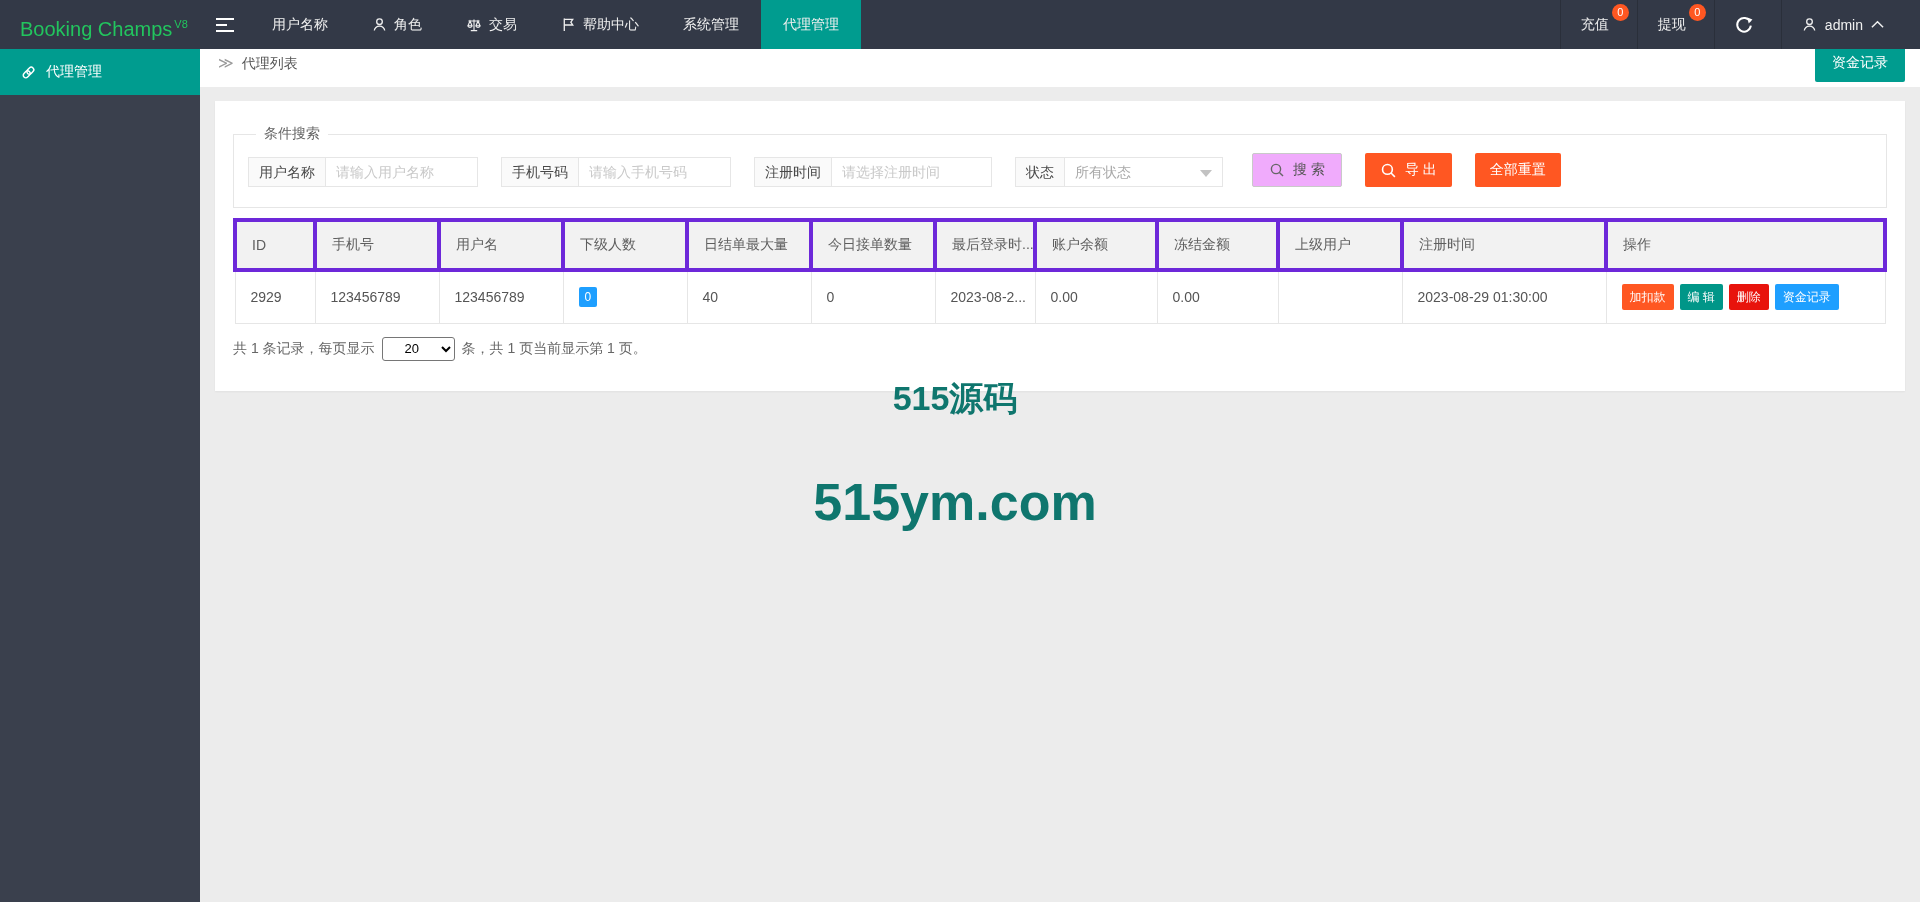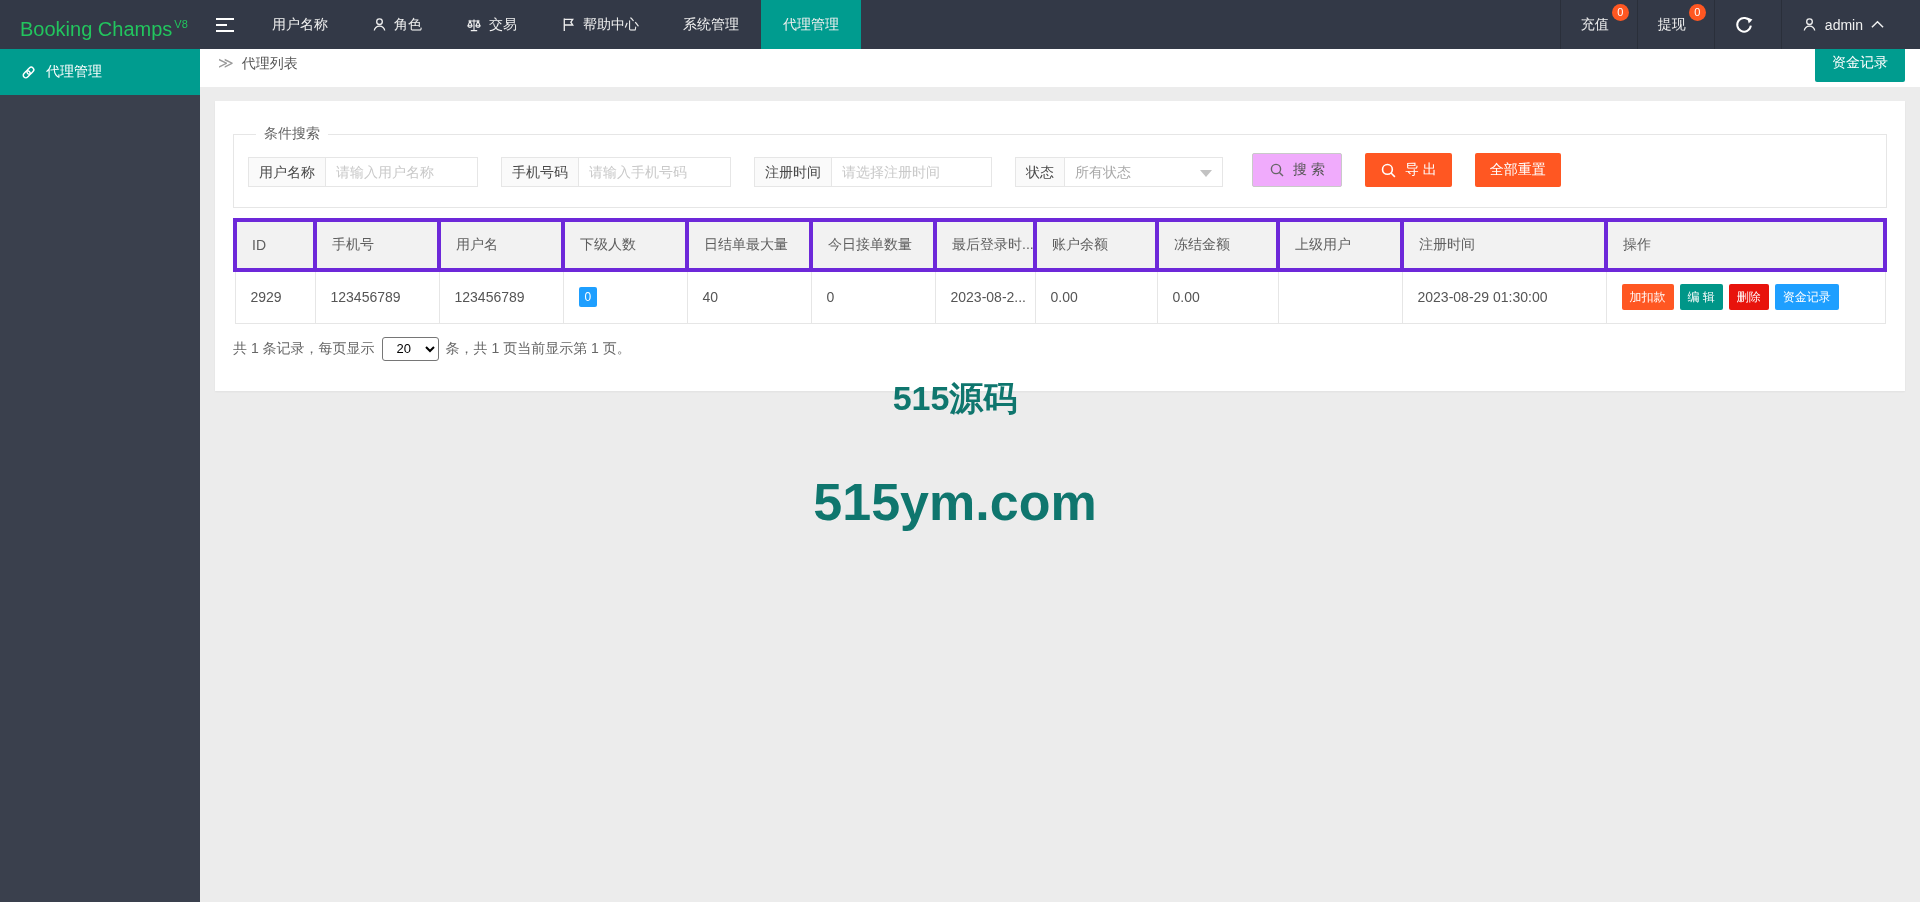--- a/index.html
+++ b/index.html
@@ -82,21 +82,21 @@
     border:none; border-radius:2px; color:#fff; font-size:12px; margin-right:6px;
     cursor:pointer; white-space:nowrap; }
   .act.orange { background:#ff5722; }
   .act.green  { background:#009688; }
   .act.red    { background:#e8130c; }
   .act.blue   { background:#1e9fff; }
   
   .page-line { margin-top:13px; font-size:14px; color:#666; display:flex;
     align-items:center; gap:7px; }
   .page-size { height:24px; font-size:13px; border:1px solid #767676; border-radius:3px;
-    background:#fff; padding:0 10px; }
+    background:#fff; padding:0 18px; }
   
   .wm { position:absolute; left:955px; transform:translateX(-50%); color:#0f766e;
     font-weight:bold; z-index:40; white-space:nowrap; }
   .wm1 { top:376px; font-size:34px; }
   .wm2 { top:472px; font-size:52px; }
 </style>
 </head>
 <body>
 
 <div class="navbar">

